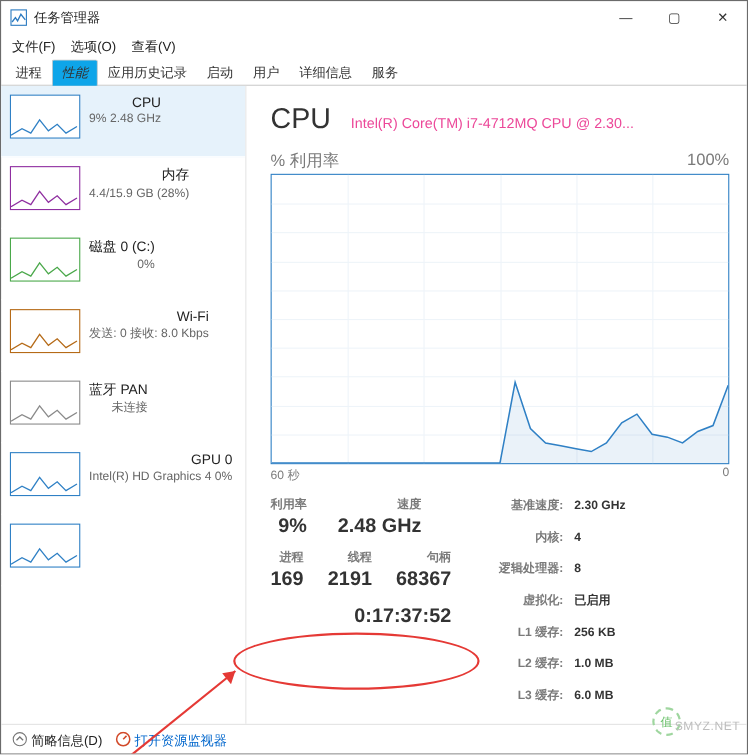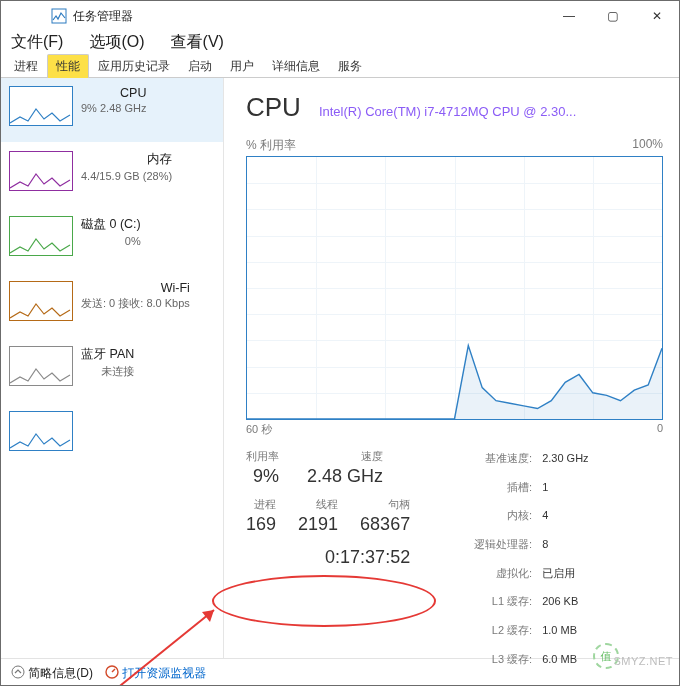--- a/index.html
+++ b/index.html
@@ -1,42 +1,42 @@
 <!DOCTYPE html>
 <html><head>
 <meta charset="utf-8">
 <style>
   html,body{margin:0;padding:0;font-family:"Microsoft YaHei","Segoe UI",sans-serif;font-size:12px;color:#222;background:#fff;}
   .window{box-sizing:border-box;width:680px;height:686px;border:1px solid #6b6b6b;background:#fff;position:relative;overflow:hidden;}
-  .titlebar{height:30px;display:flex;align-items:center;padding:0 0 0 8px;margin-left:42px;}
+  .titlebar{height:30px;display:flex;align-items:center;padding:0 0 0 8px;}
   .titlebar .icon{width:16px;height:16px;margin-right:6px;}
   .titlebar .title{flex:1;font-size:12px;}
   .winbtns{display:flex;height:100%;}
   .winbtn{width:44px;display:flex;align-items:center;justify-content:center;color:#333;}
-  .menubar{height:22px;display:flex;gap:26px;padding:0 10px;align-items:center;font-size:16px;}
+  .menubar{height:22px;display:flex;gap:14px;padding:0 10px;align-items:center;font-size:12px;}
   .tabstrip{height:24px;border-bottom:1px solid #ccc;padding:0 4px;display:flex;align-items:flex-end;font-size:12px;}
   .tab{padding:3px 8px;border:1px solid transparent;border-bottom:none;position:relative;top:1px;color:#333;}
-  .tab.active{border-color:#ccc;background:#fde047;border-top-left-radius:2px;border-top-right-radius:2px;}
+  .tab.active{border-color:#ccc;background:#0ea5e9;border-top-left-radius:2px;border-top-right-radius:2px;font-style:italic;}
   .body{display:flex;height:calc(100% - 30px - 22px - 24px - 28px);text-align:right;}
   .sidebar{width:222px;border-right:1px solid #e5e5e5;overflow:hidden;}
   .side-item{display:flex;gap:8px;padding:8px 8px 8px 8px;height:48px;border-bottom:1px solid #fff;}
   .side-item.selected{background:#e6f2fb;}
   .side-thumb{width:62px;height:38px;border:1px solid #9a9a9a;background:#fff;position:relative;overflow:hidden;}
   .side-text .t1{font-size:12.5px;color:#222;}
   .side-text .t2{font-size:11px;color:#666;margin-top:2px;line-height:1.25;}
   .main{flex:1;padding:10px 16px 4px 22px;position:relative;}
   .hdr-line{display:flex;align-items:baseline;gap:18px;margin-top:4px;}
   .hdr-line .big{font-size:26px;font-weight:400;color:#333;}
-  .hdr-line .sub{font-size:13px;color:#8b5cf6;}
-  .axis-row{display:flex;justify-content:space-between;font-size:12px;color:#7a7a7a;margin-top:14px;}
+  .hdr-line .sub{font-size:13px;color:#ec4899;}
+  .axis-row{display:flex;justify-content:space-between;font-size:15px;color:#7a7a7a;margin-top:14px;}
   .chart{height:262px;border:1px solid #2f80c5;margin-top:2px;position:relative;background:#fff;}
   .chart .grid{position:absolute;left:0;right:0;height:1px;background:#eef4f9;}
   .chart .vgrid{position:absolute;top:0;bottom:0;width:1px;background:#eef4f9;}
   .bottom-row{display:flex;justify-content:space-between;font-size:11px;color:#7a7a7a;margin-top:2px;}
-  .stats{display:flex;margin-top:12px;gap:60px;}
+  .stats{display:flex;margin-top:12px;gap:40px;font-weight:bold;}
   .statcol{display:flex;flex-direction:column;gap:10px;}
   .stat{display:flex;flex-direction:column;}
   .stat .lbl{font-size:11px;color:#7a7a7a;}
   .stat .val{font-size:18px;color:#333;margin-top:2px;}
   .kv{display:flex;gap:10px;font-size:11px;line-height:1.7;}
   .kv .k{width:62px;color:#7a7a7a;}
   .kv .v{color:#333;}
   .footer{height:28px;border-top:1px solid #e3e3e3;display:flex;align-items:center;padding:0 10px;gap:12px;font-size:12px;}
   .footer a{color:#0066cc;text-decoration:none;}
   .circ{cursor:pointer;}
@@ -117,20 +117,30 @@
             <div class="t2">发送: 0 接收: 8.0 Kbps</div>
           </div>
         </div>
         <div class="side-item">
           <div class="side-thumb" style="border-color: rgb(138, 138, 138);"><svg width="62" height="38">
               <polyline points="0,36 10,30 18,34 26,22 34,32 42,26 50,34 60,28" fill="none" stroke="#8a8a8a" stroke-width="1.2"></polyline>
             </svg></div>
           <div class="side-text">
             <div class="t1">蓝牙 PAN</div>
             <div class="t2">未连接</div>
+          </div>
+        </div>
+        <div class="side-item">
+          <div class="side-thumb" style="border-color: rgb(47, 128, 197);"><svg width="62" height="38">
+              <polyline points="0,36 10,30 18,34 26,22 34,32 42,26 50,34 60,28" fill="none" stroke="#2f80c5" stroke-width="1.2"></polyline>
+            </svg></div>
+          <div class="side-text">
+            <div class="t1">GPU 0</div>
+            <div class="t2">Intel(R) HD Graphics 4
+0%</div>
           </div>
         </div>
         <div class="side-item">
           <div class="side-thumb" style="border-color: rgb(47, 128, 197);"><svg width="62" height="38">
               <polyline points="0,36 10,30 18,34 26,22 34,32 42,26 50,34 60,28" fill="none" stroke="#2f80c5" stroke-width="1.2"></polyline>
             </svg></div>
         </div>
       </div>
 
     <div class="main">
@@ -196,38 +206,34 @@
           <div class="stat">
               <span class="val">0:17:37:52</span>
             </div>
         </div>
         <div class="statcol" id="kvs">
             <div class="kv">
               <span class="k">基准速度:</span>
               <span class="v">2.30 GHz</span>
             </div>
             <div class="kv">
-              <span class="k">插槽:</span>
-              <span class="v">1</span>
-            </div>
-            <div class="kv">
               <span class="k">内核:</span>
               <span class="v">4</span>
             </div>
             <div class="kv">
               <span class="k">逻辑处理器:</span>
               <span class="v">8</span>
             </div>
             <div class="kv">
               <span class="k">虚拟化:</span>
               <span class="v">已启用</span>
             </div>
             <div class="kv">
               <span class="k">L1 缓存:</span>
-              <span class="v">206 KB</span>
+              <span class="v">256 KB</span>
             </div>
             <div class="kv">
               <span class="k">L2 缓存:</span>
               <span class="v">1.0 MB</span>
             </div>
             <div class="kv">
               <span class="k">L3 缓存:</span>
               <span class="v">6.0 MB</span>
             </div>
           </div>

